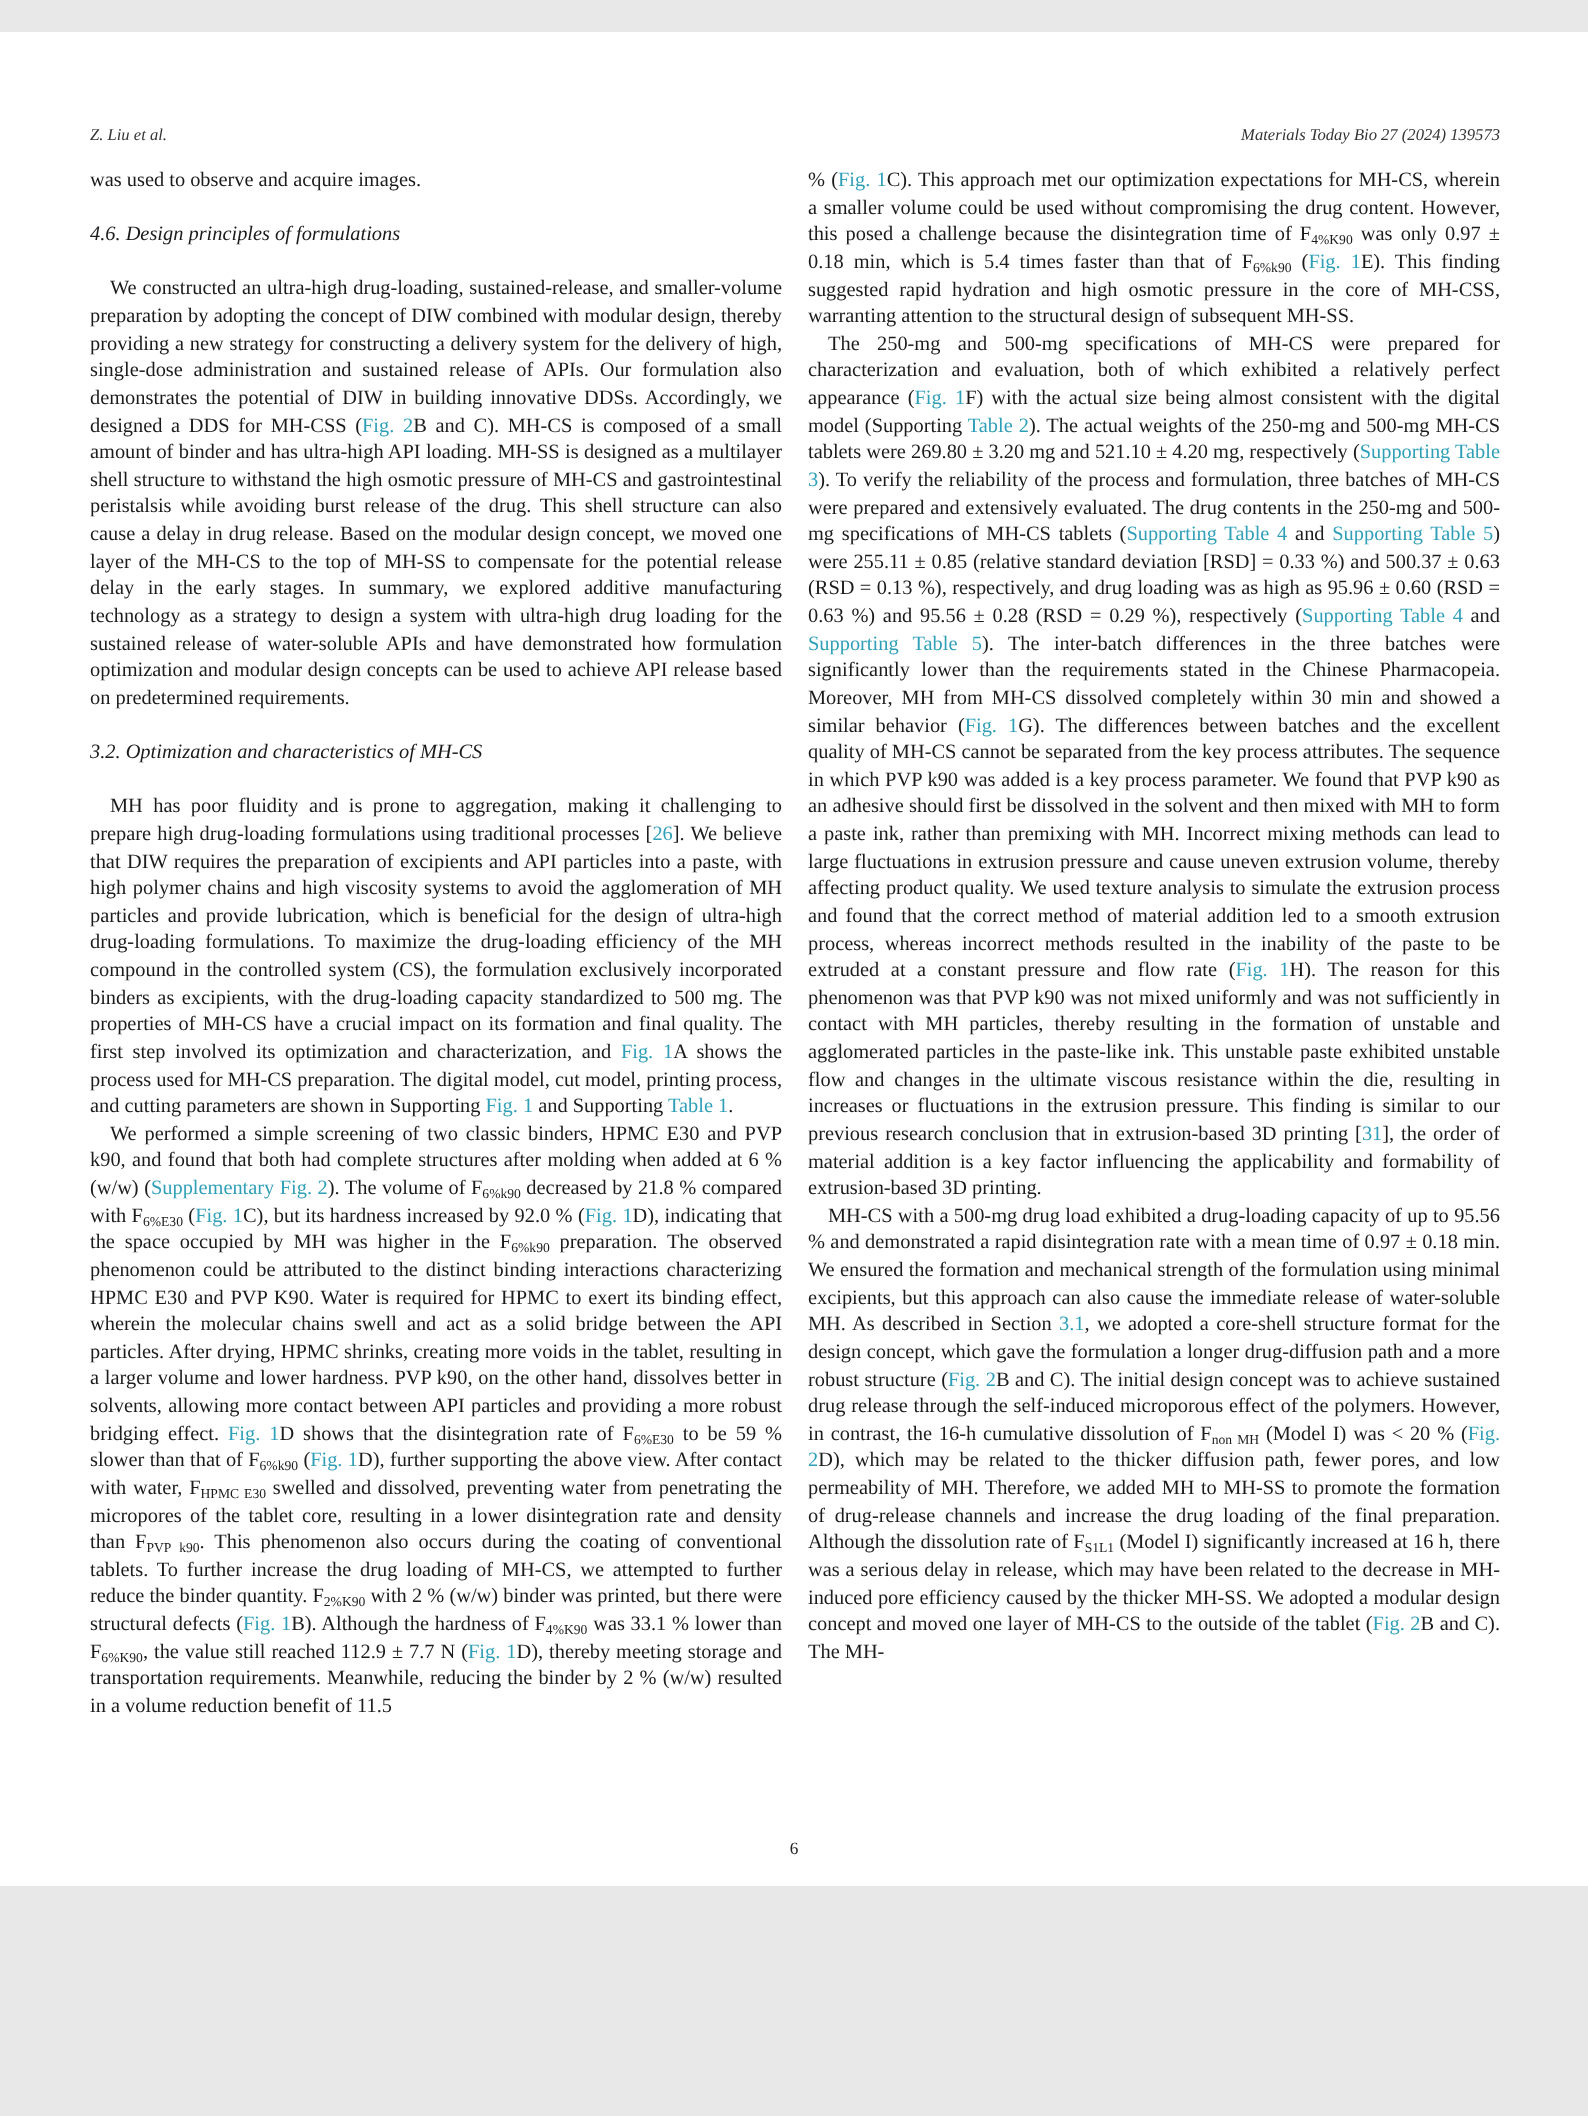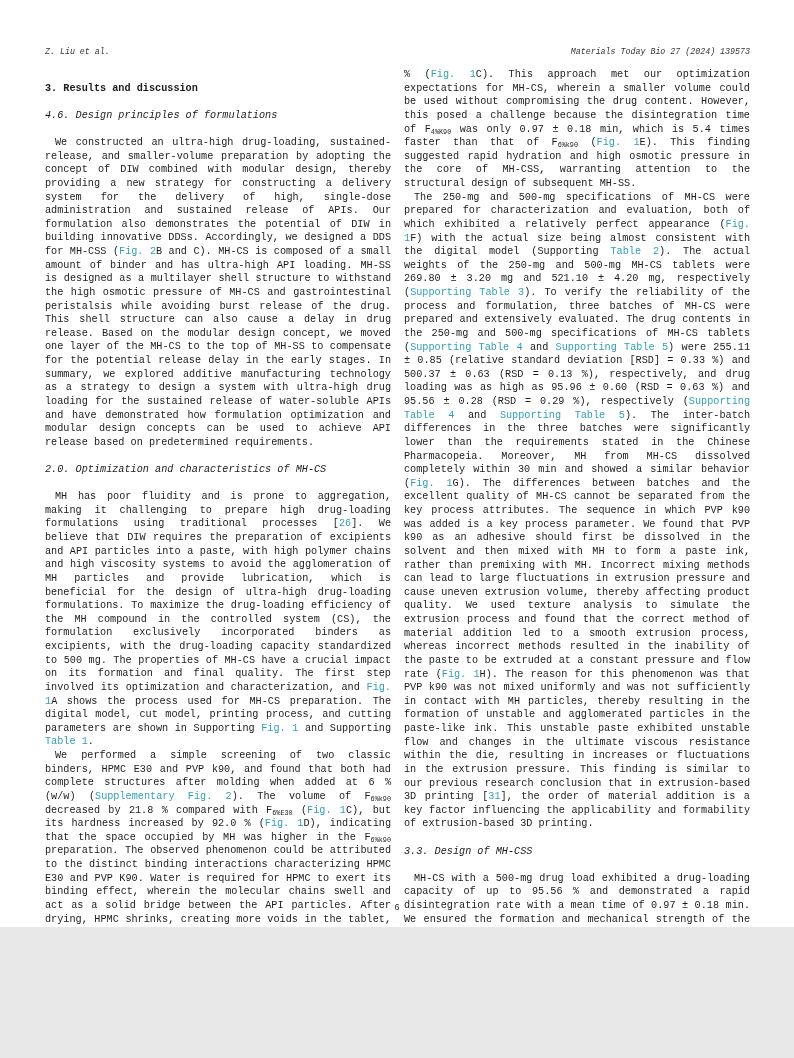--- a/index.html
+++ b/index.html
@@ -1,19 +1,19 @@
 <!DOCTYPE html>
 <html style="--accent: #2f9fb8;"><head>
 <meta charset="utf-8">
 <style>
   html,body { margin:0; padding:0; background:#e8e8e8; }
   .page {
     position:relative; width:794px; height:927px; background:#ffffff;
-    margin:0 auto; overflow:hidden;
-    font-family:Liberation Mono, monospace; color:#1b1b1b;
+    margin:16px auto; overflow:hidden;
+    font-family:Liberation Serif, serif; color:#1b1b1b;
     -webkit-font-smoothing:antialiased;
   }
   .hdr {
     position:absolute; top:47px; left:45px; right:44px;
     display:flex; justify-content:space-between; align-items:baseline;
     font-size:8.3px; font-style:italic; color:#333333;
   }
   .cols {
     position:absolute; top:68px; left:45px; right:44px;
     display:flex; gap:13px;
@@ -45,32 +45,31 @@
 <div class="page">
 
   <div class="hdr">
     <span>Z. Liu et al.</span>
     <span>Materials Today Bio 27 (2024) 139573</span>
   </div>
 
   <div class="cols">
 
     <div class="col">
-      <h1 class="sec">3. Results and discussion</h1>
+      <p>was used to observe and acquire images.</p>
       <h2 class="subsec">4.6. Design principles of formulations</h2>
       <p class="ind">We constructed an ultra-high drug-loading, sustained-release, and smaller-volume preparation by adopting the concept of DIW combined with modular design, thereby providing a new strategy for constructing a delivery system for the delivery of high, single-dose administration and sustained release of APIs. Our formulation also demonstrates the potential of DIW in building innovative DDSs. Accordingly, we designed a DDS for MH-CSS (<span class="lnk">Fig. 2</span>B and C). MH-CS is composed of a small amount of binder and has ultra-high API loading. MH-SS is designed as a multilayer shell structure to withstand the high osmotic pressure of MH-CS and gastrointestinal peristalsis while avoiding burst release of the drug. This shell structure can also cause a delay in drug release. Based on the modular design concept, we moved one layer of the MH-CS to the top of MH-SS to compensate for the potential release delay in the early stages. In summary, we explored additive manufacturing technology as a strategy to design a system with ultra-high drug loading for the sustained release of water-soluble APIs and have demonstrated how formulation optimization and modular design concepts can be used to achieve API release based on predetermined requirements.</p>
-      <h2 class="subsec">2.0. Optimization and characteristics of MH-CS</h2>
+      <h2 class="subsec">3.2. Optimization and characteristics of MH-CS</h2>
       <p class="ind">MH has poor fluidity and is prone to aggregation, making it challenging to prepare high drug-loading formulations using traditional processes [<span class="lnk">26</span>]. We believe that DIW requires the preparation of excipients and API particles into a paste, with high polymer chains and high viscosity systems to avoid the agglomeration of MH particles and provide lubrication, which is beneficial for the design of ultra-high drug-loading formulations. To maximize the drug-loading efficiency of the MH compound in the controlled system (CS), the formulation exclusively incorporated binders as excipients, with the drug-loading capacity standardized to 500 mg. The properties of MH-CS have a crucial impact on its formation and final quality. The first step involved its optimization and characterization, and <span class="lnk">Fig. 1</span>A shows the process used for MH-CS preparation. The digital model, cut model, printing process, and cutting parameters are shown in Supporting <span class="lnk">Fig. 1</span> and Supporting <span class="lnk">Table 1</span>.</p>
       <p class="ind">We performed a simple screening of two classic binders, HPMC E30 and PVP k90, and found that both had complete structures after molding when added at 6 % (w/w) (<span class="lnk">Supplementary Fig. 2</span>). The volume of F<sub class="subs">6%k90</sub> decreased by 21.8 % compared with F<sub class="subs">6%E30</sub> (<span class="lnk">Fig. 1</span>C), but its hardness increased by 92.0 % (<span class="lnk">Fig. 1</span>D), indicating that the space occupied by MH was higher in the F<sub class="subs">6%k90</sub> preparation. The observed phenomenon could be attributed to the distinct binding interactions characterizing HPMC E30 and PVP K90. Water is required for HPMC to exert its binding effect, wherein the molecular chains swell and act as a solid bridge between the API particles. After drying, HPMC shrinks, creating more voids in the tablet, resulting in a larger volume and lower hardness. PVP k90, on the other hand, dissolves better in solvents, allowing more contact between API particles and providing a more robust bridging effect. <span class="lnk">Fig. 1</span>D shows that the disintegration rate of F<sub class="subs">6%E30</sub> to be 59 % slower than that of F<sub class="subs">6%k90</sub> (<span class="lnk">Fig. 1</span>D), further supporting the above view. After contact with water, F<sub class="subs">HPMC E30</sub> swelled and dissolved, preventing water from penetrating the micropores of the tablet core, resulting in a lower disintegration rate and density than F<sub class="subs">PVP k90</sub>. This phenomenon also occurs during the coating of conventional tablets. To further increase the drug loading of MH-CS, we attempted to further reduce the binder quantity. F<sub class="subs">2%K90</sub> with 2 % (w/w) binder was printed, but there were structural defects (<span class="lnk">Fig. 1</span>B). Although the hardness of F<sub class="subs">4%K90</sub> was 33.1 % lower than F<sub class="subs">6%K90</sub>, the value still reached 112.9 ± 7.7 N (<span class="lnk">Fig. 1</span>D), thereby meeting storage and transportation requirements. Meanwhile, reducing the binder by 2 % (w/w) resulted in a volume reduction benefit of 11.5</p>
     </div>
 
     <div class="col">
       <p>% (<span class="lnk">Fig. 1</span>C). This approach met our optimization expectations for MH-CS, wherein a smaller volume could be used without compromising the drug content. However, this posed a challenge because the disintegration time of F<sub class="subs">4%K90</sub> was only 0.97 ± 0.18 min, which is 5.4 times faster than that of F<sub class="subs">6%k90</sub> (<span class="lnk">Fig. 1</span>E). This finding suggested rapid hydration and high osmotic pressure in the core of MH-CSS, warranting attention to the structural design of subsequent MH-SS.</p>
       <p class="ind">The 250-mg and 500-mg specifications of MH-CS were prepared for characterization and evaluation, both of which exhibited a relatively perfect appearance (<span class="lnk">Fig. 1</span>F) with the actual size being almost consistent with the digital model (Supporting <span class="lnk">Table 2</span>). The actual weights of the 250-mg and 500-mg MH-CS tablets were 269.80 ± 3.20 mg and 521.10 ± 4.20 mg, respectively (<span class="lnk">Supporting Table 3</span>). To verify the reliability of the process and formulation, three batches of MH-CS were prepared and extensively evaluated. The drug contents in the 250-mg and 500-mg specifications of MH-CS tablets (<span class="lnk">Supporting Table 4</span> and <span class="lnk">Supporting Table 5</span>) were 255.11 ± 0.85 (relative standard deviation [RSD] = 0.33 %) and 500.37 ± 0.63 (RSD = 0.13 %), respectively, and drug loading was as high as 95.96 ± 0.60 (RSD = 0.63 %) and 95.56 ± 0.28 (RSD = 0.29 %), respectively (<span class="lnk">Supporting Table 4</span> and <span class="lnk">Supporting Table 5</span>). The inter-batch differences in the three batches were significantly lower than the requirements stated in the Chinese Pharmacopeia. Moreover, MH from MH-CS dissolved completely within 30 min and showed a similar behavior (<span class="lnk">Fig. 1</span>G). The differences between batches and the excellent quality of MH-CS cannot be separated from the key process attributes. The sequence in which PVP k90 was added is a key process parameter. We found that PVP k90 as an adhesive should first be dissolved in the solvent and then mixed with MH to form a paste ink, rather than premixing with MH. Incorrect mixing methods can lead to large fluctuations in extrusion pressure and cause uneven extrusion volume, thereby affecting product quality. We used texture analysis to simulate the extrusion process and found that the correct method of material addition led to a smooth extrusion process, whereas incorrect methods resulted in the inability of the paste to be extruded at a constant pressure and flow rate (<span class="lnk">Fig. 1</span>H). The reason for this phenomenon was that PVP k90 was not mixed uniformly and was not sufficiently in contact with MH particles, thereby resulting in the formation of unstable and agglomerated particles in the paste-like ink. This unstable paste exhibited unstable flow and changes in the ultimate viscous resistance within the die, resulting in increases or fluctuations in the extrusion pressure. This finding is similar to our previous research conclusion that in extrusion-based 3D printing [<span class="lnk">31</span>], the order of material addition is a key factor influencing the applicability and formability of extrusion-based 3D printing.</p>
-      <h2 class="subsec">3.3. Design of MH-CSS</h2>
       <p class="ind">MH-CS with a 500-mg drug load exhibited a drug-loading capacity of up to 95.56 % and demonstrated a rapid disintegration rate with a mean time of 0.97 ± 0.18 min. We ensured the formation and mechanical strength of the formulation using minimal excipients, but this approach can also cause the immediate release of water-soluble MH. As described in Section <span class="lnk">3.1</span>, we adopted a core-shell structure format for the design concept, which gave the formulation a longer drug-diffusion path and a more robust structure (<span class="lnk">Fig. 2</span>B and C). The initial design concept was to achieve sustained drug release through the self-induced microporous effect of the polymers. However, in contrast, the 16-h cumulative dissolution of F<sub class="subs">non MH</sub> (Model I) was &lt; 20 % (<span class="lnk">Fig. 2</span>D), which may be related to the thicker diffusion path, fewer pores, and low permeability of MH. Therefore, we added MH to MH-SS to promote the formation of drug-release channels and increase the drug loading of the final preparation. Although the dissolution rate of F<sub class="subs">S1L1</sub> (Model I) significantly increased at 16 h, there was a serious delay in release, which may have been related to the decrease in MH-induced pore efficiency caused by the thicker MH-SS. We adopted a modular design concept and moved one layer of MH-CS to the outside of the tablet (<span class="lnk">Fig. 2</span>B and C). The MH-</p>
     </div>
 
   </div>
 
   <div class="ftr">
     <span>6</span>
   </div>
 
 </div>

